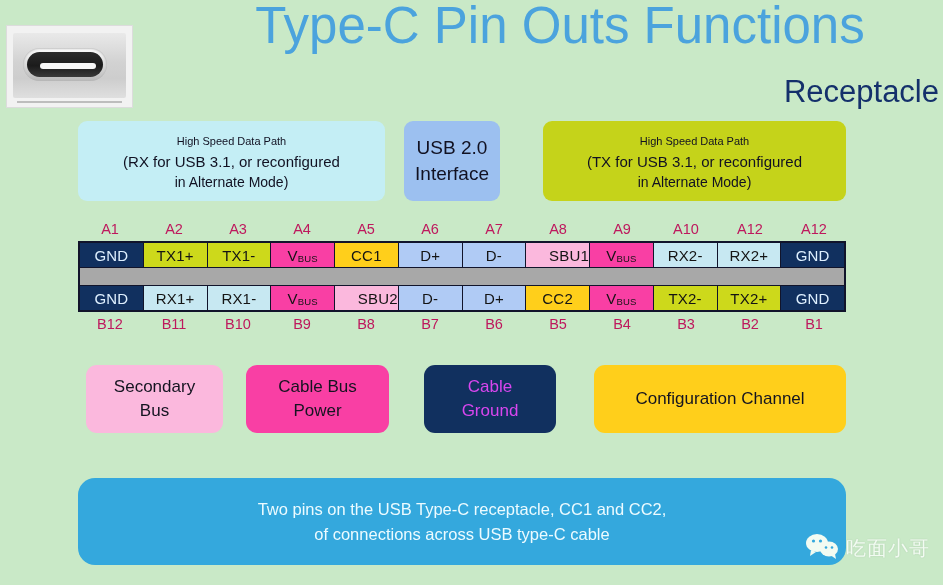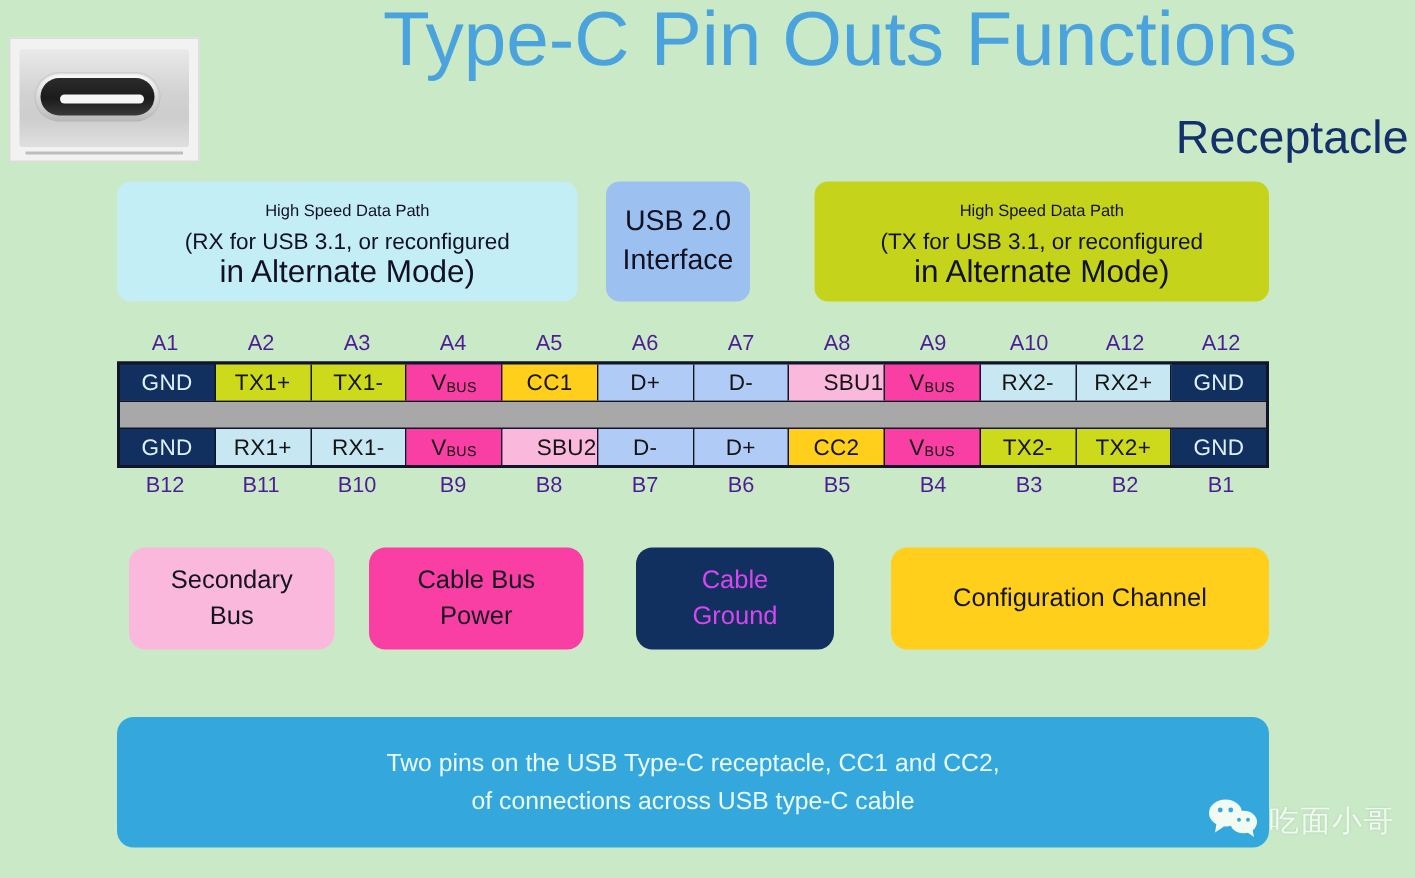--- a/index.html
+++ b/index.html
@@ -100,21 +100,21 @@
     border-radius: 9px;
     text-align: center;
     color: #111122;
     display: flex;
     flex-direction: column;
     align-items: center;
     justify-content: center;
   }
   .cat-box .l1 { font-size: 11px; line-height: 22px; white-space: nowrap; }
   .cat-box .l2 { font-size: 15px;  line-height: 20px; white-space: nowrap; }
-  .cat-box .l3 { font-size: 21px;  line-height: 20px; white-space: nowrap; }
+  .cat-box .l3 { font-size: 14px;  line-height: 20px; white-space: nowrap; }
 
   #cat-rx  { left: 78px;  top: 121px; width: 307px; height: 80px; background: #c4eef5; }
   #cat-usb2{ left: 404px; top: 121px; width: 96px; height: 80px; background: #9cc0f0; }
   #cat-usb2 .l1 { font-size: 19px; line-height: 26px; }
   #cat-usb2 .l2 { font-size: 19px; line-height: 26px; }
   #cat-tx  { left: 543px; top: 121px; width: 303px; height: 80px; background: #c5d31a; }
 
   
   #pin-table {
     position: absolute;
@@ -165,21 +165,21 @@
     width: 768px;
     display: flex;
   }
   #pin-nums-a { top: 220px; }
   #pin-nums-b { top: 315px; }
   .pin-num {
     flex: 1 1 0;
     text-align: center;
     font-size: 14.5px;
     line-height: 18px;
-    color: #4c1d95;
+    color: #be185d;
   }
 
   
   .legend-box {
     position: absolute;
     border-radius: 11px;
     display: flex;
     flex-direction: column;
     align-items: center;
     justify-content: center;
@@ -194,21 +194,21 @@
   #legend-cc   { left: 594px; top: 365px; width: 252px; height: 68px; background: #ffcf1b; }
 
   
   #note-banner {
     position: absolute;
     left: 78px;
     top: 478px;
     width: 768px;
     height: 87px;
     background: #34a8dd;
-    border-radius: 11px;
+    border-radius: 17px;
     display: flex;
     flex-direction: column;
     align-items: center;
     justify-content: center;
     color: #ecfbff;
     font-size: 16.5px;
     line-height: 25px;
     text-align: center;
   }
 

